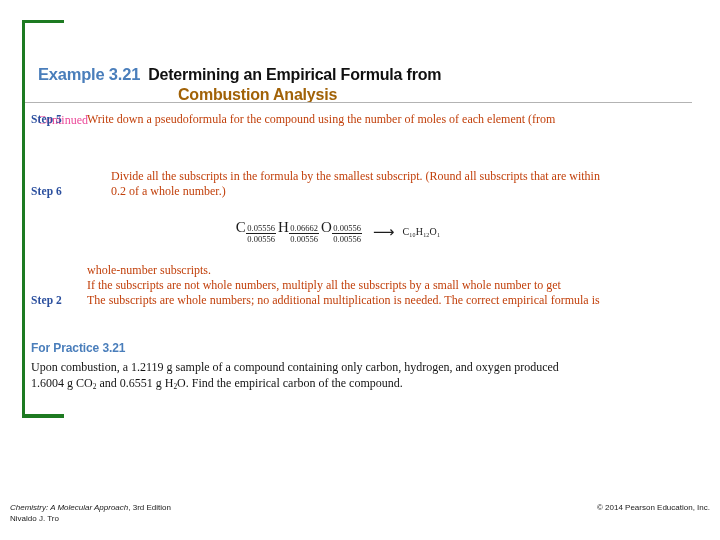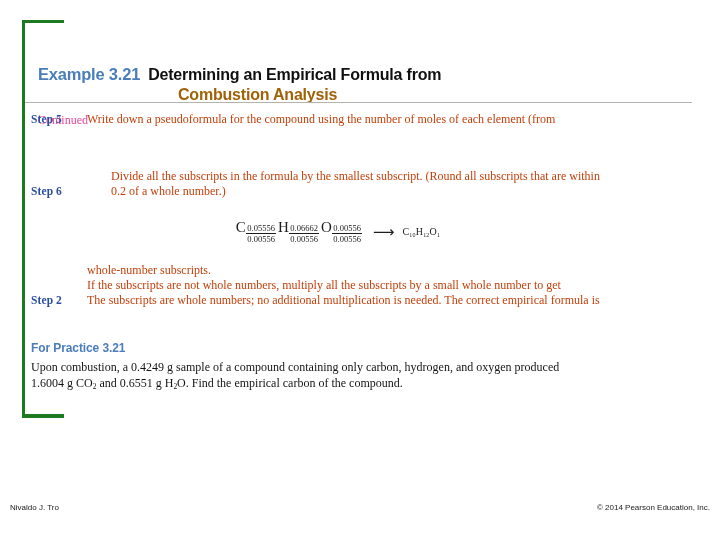--- a/index.html
+++ b/index.html
@@ -328,23 +328,24 @@
   <div class="step-body">
     <p>whole-number subscripts.</p>
     <p>If the subscripts are not whole numbers, multiply all the subscripts by a small whole number to get</p>
     <p>The subscripts are whole numbers; no additional multiplication is needed. The correct empirical formula is</p>
   </div>
 </div>
 
 <div class="practice">
   <div class="practice-head">For Practice 3.21</div>
   <div class="practice-body">
-    <p>Upon combustion, a 0.4249 g sample of a compound containing only carbon, hydrogen, and oxygen produced</p>
+    <p>Upon combustion, a 1.2119 g sample of a compound containing only carbon, hydrogen, and oxygen produced</p>
     <p><span>1.6004 g CO</span><sub>2</sub><span> and 0.6551 g H</span><sub>2</sub><span>O. Find the empirical carbon of the compound.</span></p>
   </div>
 </div>
 
 <div class="footer">
   <div class="footer-left">
+    <div><span class="book">Chemistry: A Molecular Approach</span><span>, 3rd Edition</span></div>
     <div>Nivaldo J. Tro</div>
   </div>
   <div class="footer-right">© 2014 Pearson Education, Inc.</div>
 </div>
 
 </body></html>

